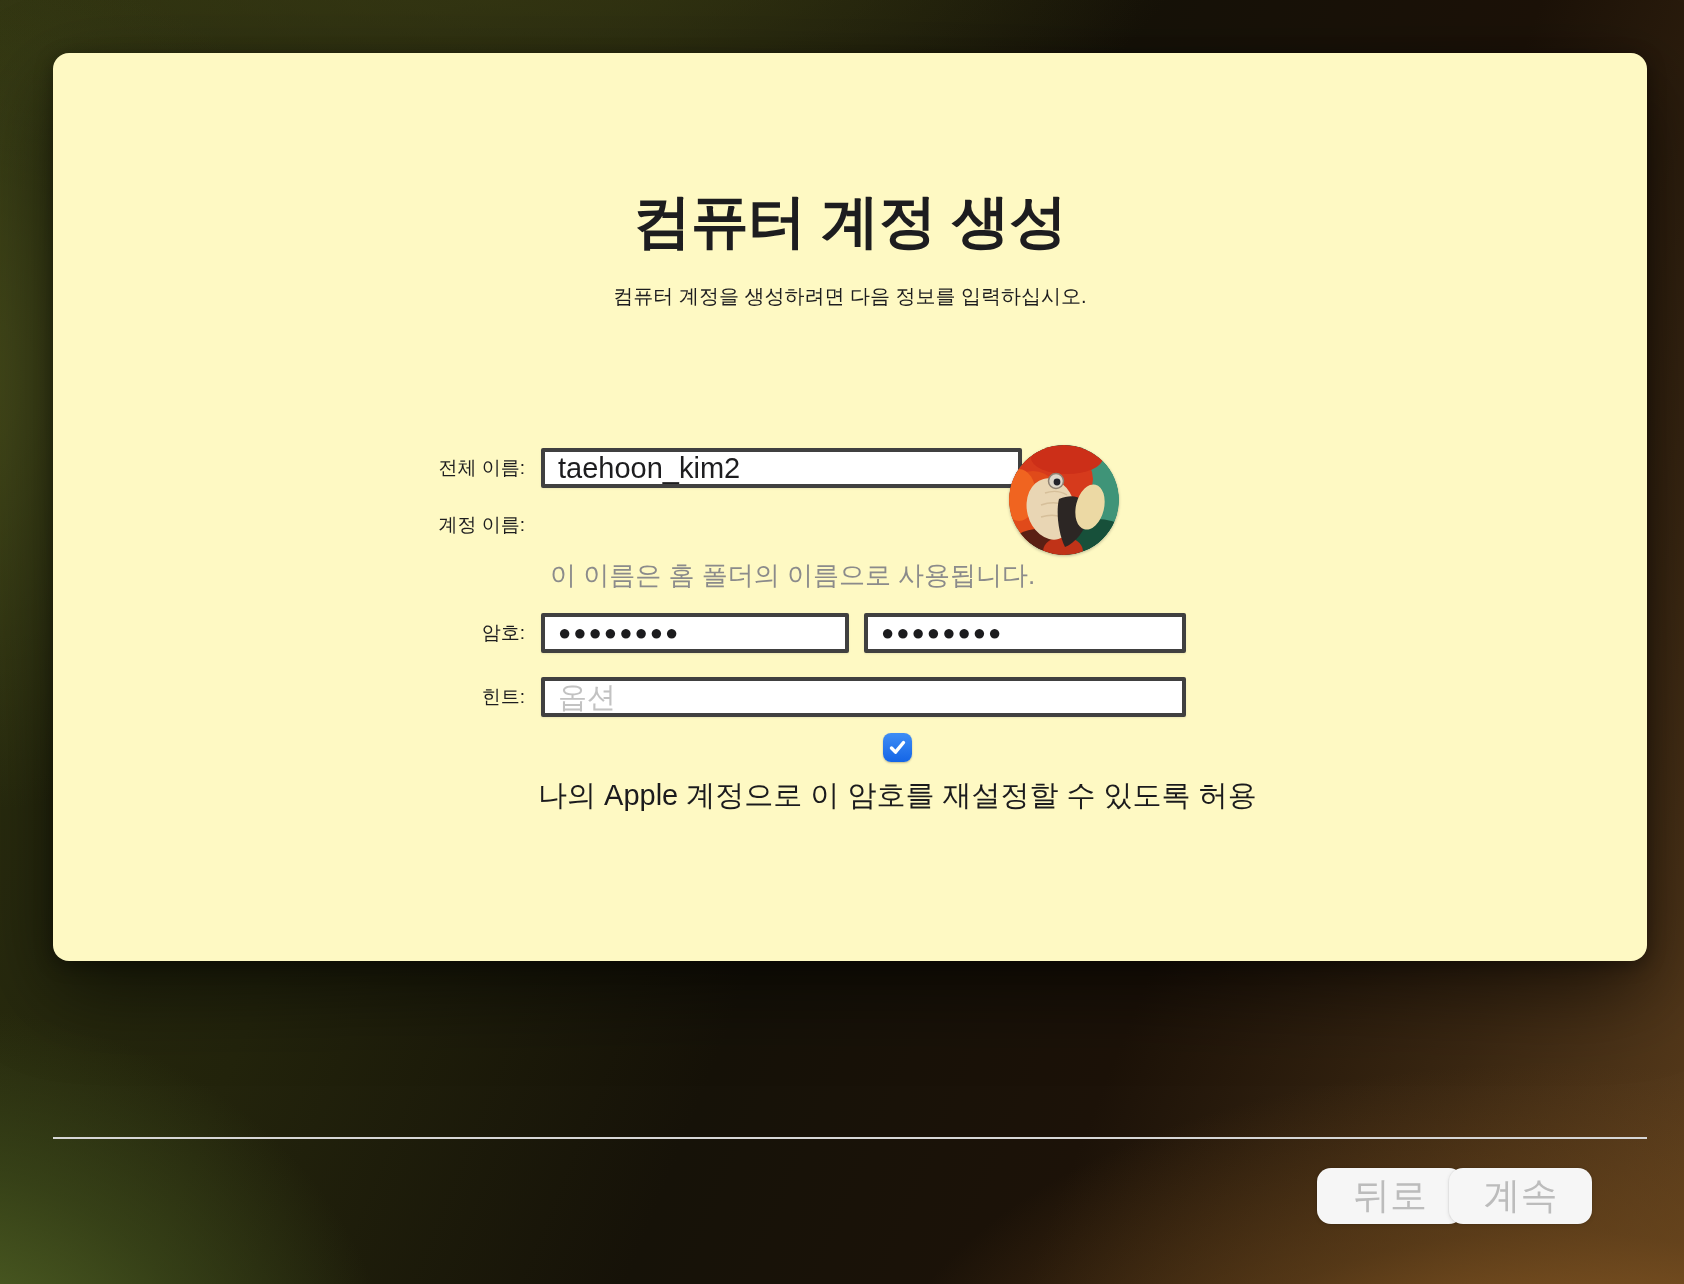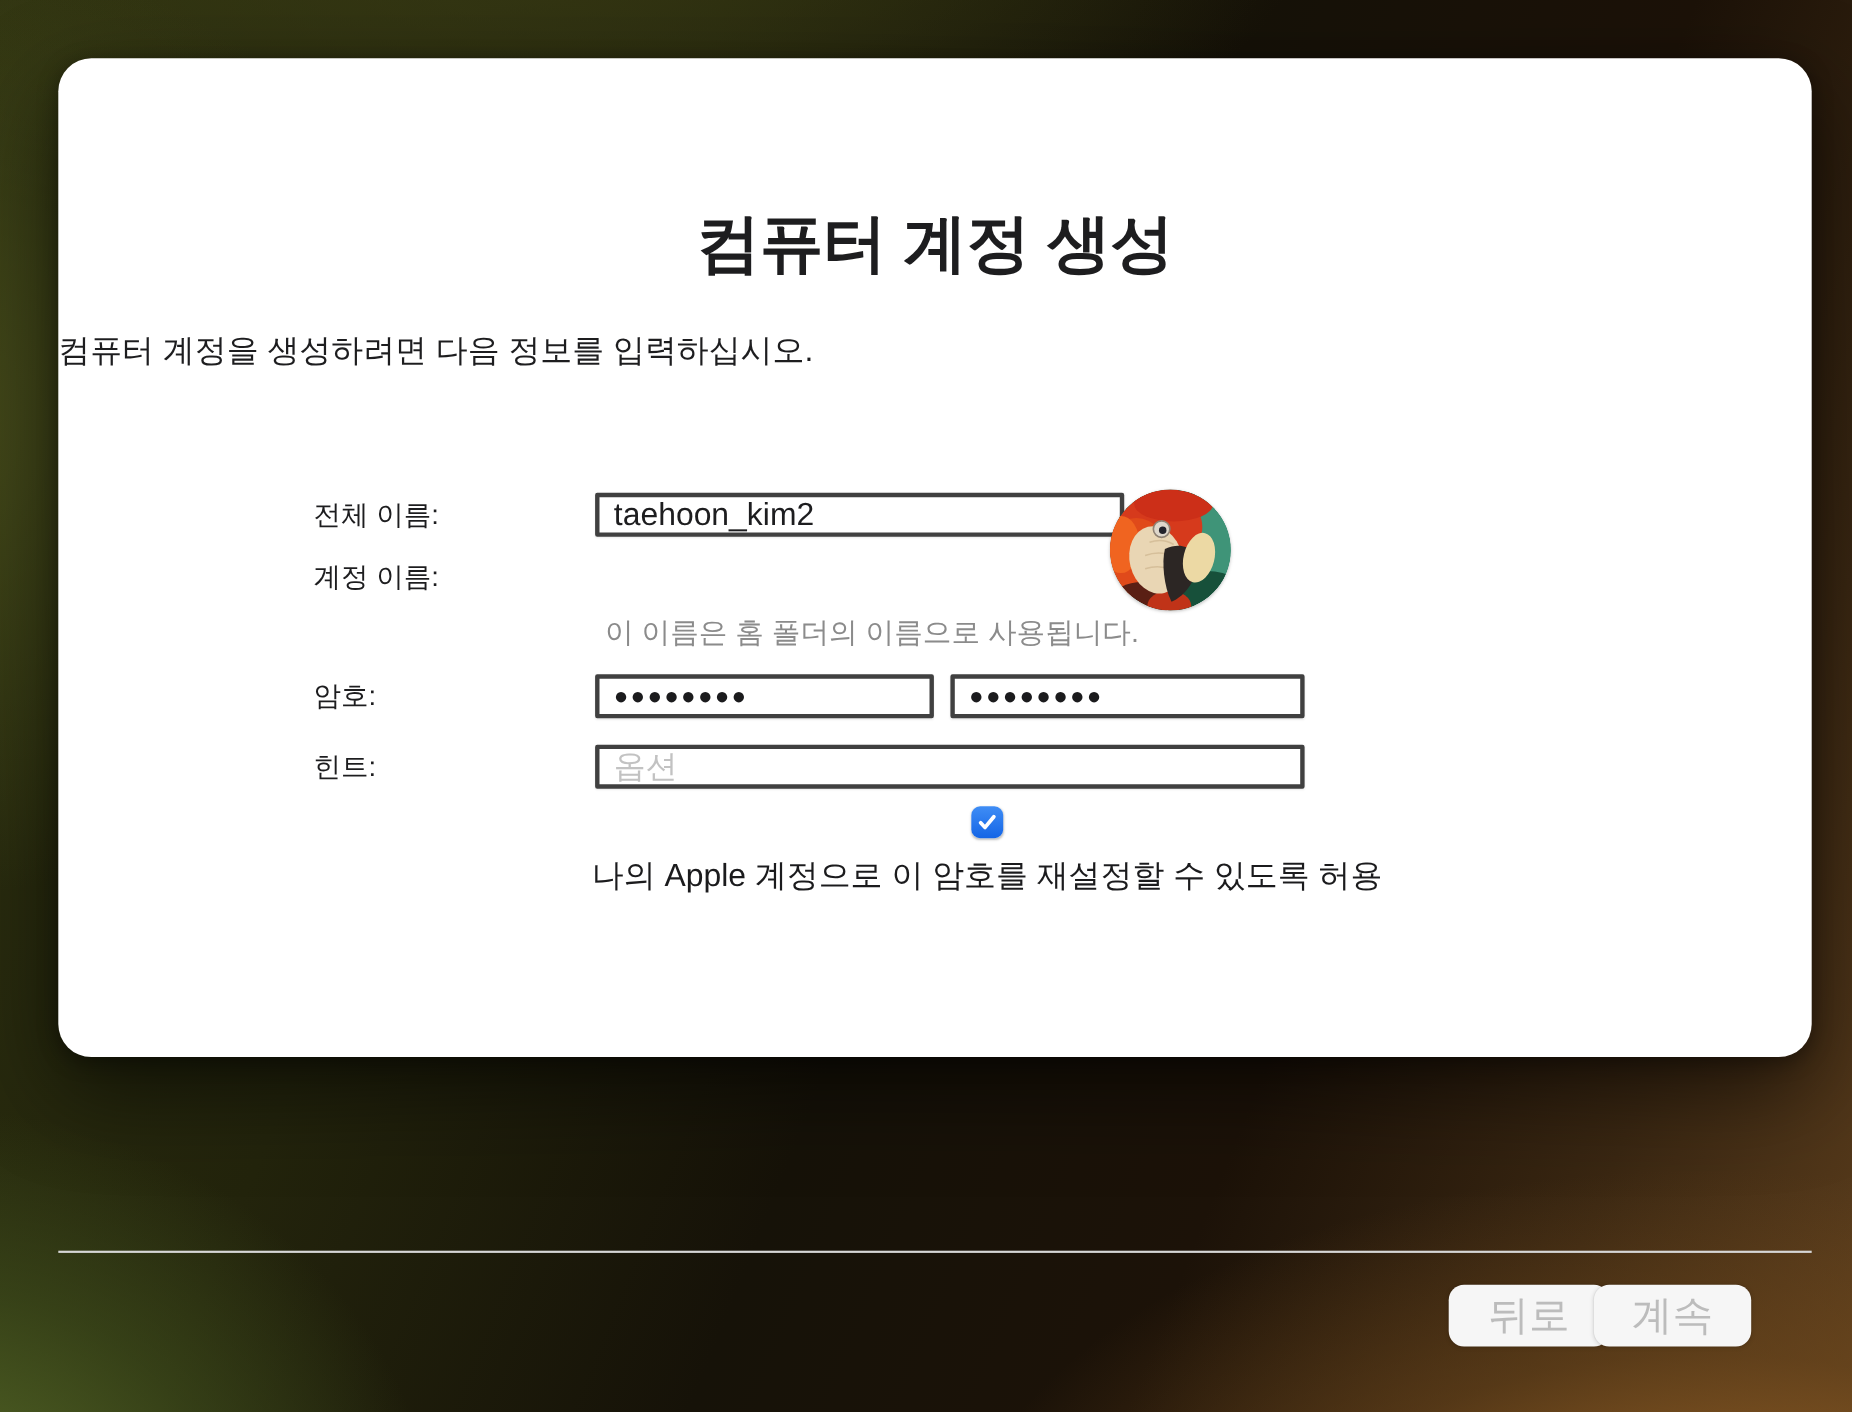--- a/index.html
+++ b/index.html
@@ -11,36 +11,36 @@
       radial-gradient(950px 520px at 92% 112%, rgba(160,104,40,.95), rgba(110,72,28,.55) 40%, rgba(60,40,16,0) 72%),
       radial-gradient(620px 540px at -4% 110%, rgba(94,116,44,.95), rgba(66,82,30,.6) 45%, rgba(40,48,18,0) 75%),
       radial-gradient(760px 620px at -6% 30%, rgba(72,78,28,.9), rgba(50,54,20,0) 70%),
       radial-gradient(1100px 620px at 28% -12%, rgba(60,62,22,.9), rgba(40,40,14,0) 68%),
       linear-gradient(112deg, #2d3110 0%, #23240c 30%, #161208 52%, #1c1208 70%, #3a2712 86%, #5c3e1d 100%);
     position:relative;
   }
 
   .window {
     position:absolute; left:53px; top:53px; width:1594px; height:908px;
-    background:#ffffff; border-radius:30px;
+    background:#fef9c3; border-radius:16px;
     box-shadow:0 30px 80px rgba(0,0,0,.55), 0 4px 18px rgba(0,0,0,.35);
   }
 
   .title {
     position:absolute; left:0; right:0; top:130px; text-align:center;
     font-size:58px; font-weight:700; color:#1d1d1f; letter-spacing:-.5px;
   }
   .subtitle {
-    position:absolute; left:0; right:0; top:230px; text-align:left;
-    font-size:29px; color:#1d1d1f;margin-top:16px;
+    position:absolute; left:0; right:0; top:230px; text-align:center;
+    font-size:20px; color:#1d1d1f;
   }
 
   .form-label {
-    position:absolute; left:232px; width:240px; 
-    font-size:25px; color:#1d1d1f; line-height:40px;
+    position:absolute; left:232px; width:240px; text-align:right;
+    font-size:19px; color:#1d1d1f; line-height:40px;
   }
   .field {
     position:absolute; height:40px; background:#fff;
     border:4px solid #404040; border-radius:2px;
     font-size:29px; color:#1d1d1f; padding:0 13px;
     font-family:inherit; outline:none;
     box-shadow:0 1px 2px rgba(0,0,0,.08);
   }
   .field::placeholder { color:#c2c2c2; }
   .pw { font-size:22px; letter-spacing:2px; color:#1b1b1d; }

